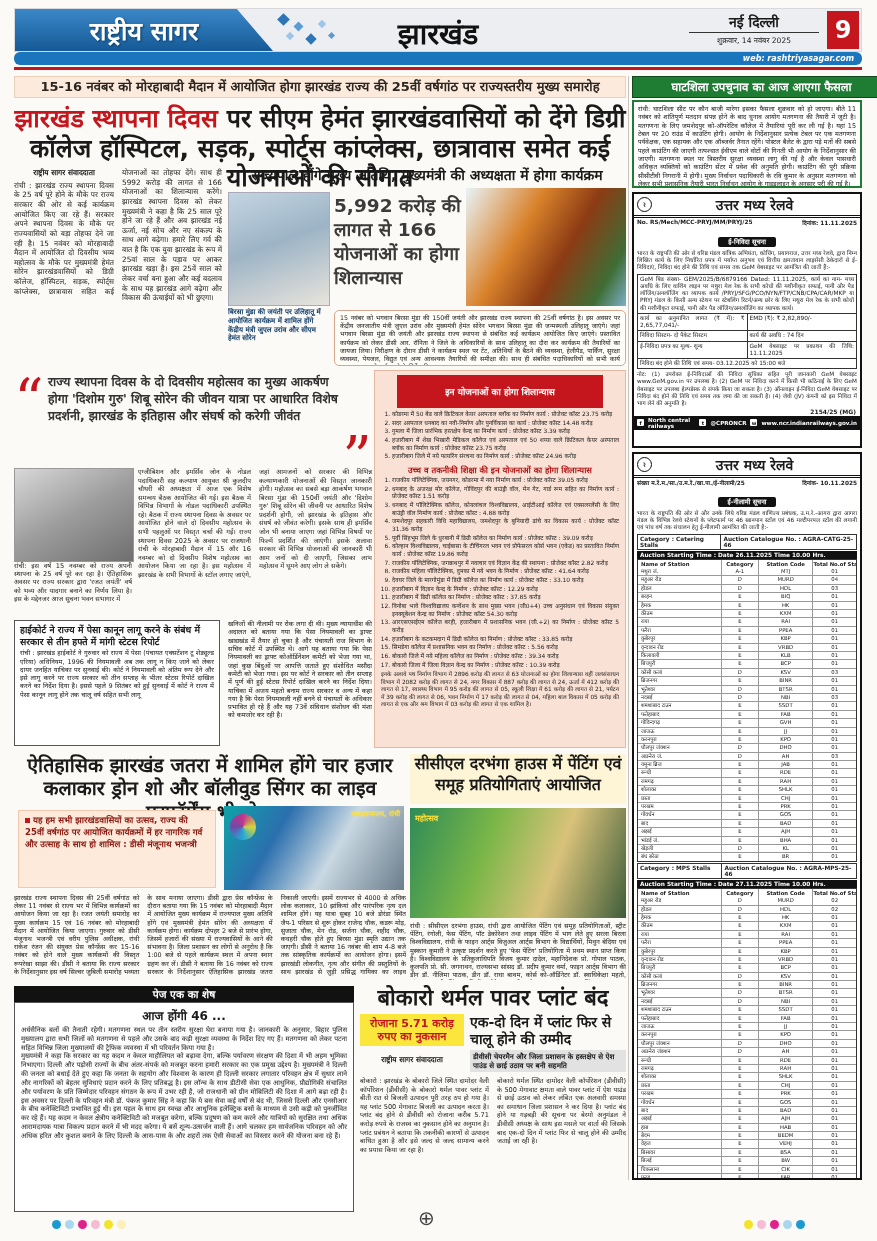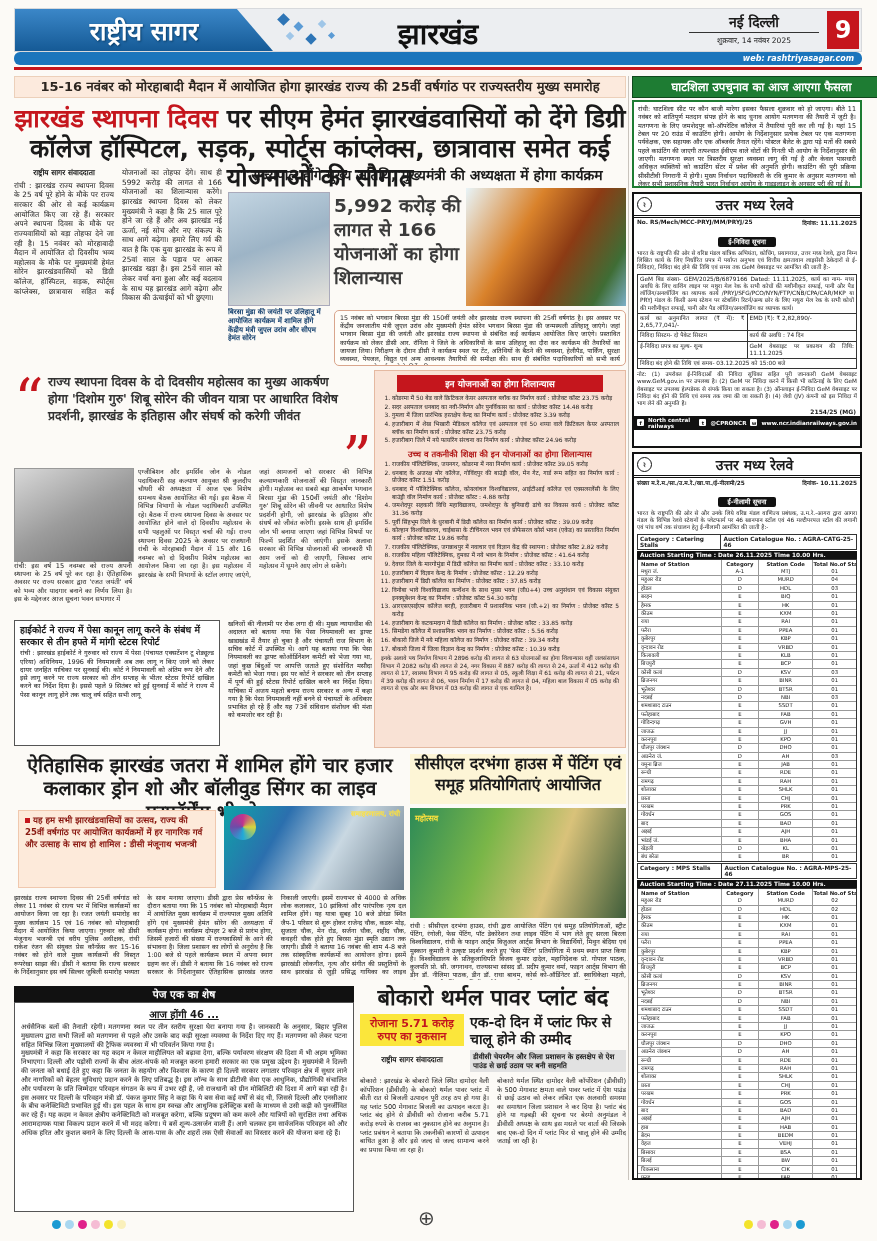--- a/index.html
+++ b/index.html
@@ -62,21 +62,21 @@
              font-size:6.6px;line-height:1.3;overflow:hidden;}
   
   .hcrow{left:14px;top:620px;width:358px;height:126px;}
   .hcbox{position:absolute;left:0;top:0;width:206px;height:126px;border:1px solid #555;box-sizing:border-box;padding:3px 5px;background:#fff;}
   .hchead{font-size:9.3px;font-weight:bold;line-height:1.25;margin-bottom:2px;}
   .hcbody{font-size:6.5px;line-height:1.28;overflow:hidden;height:72px;}
   .hcside{position:absolute;left:214px;top:0;width:144px;height:126px;font-size:6.5px;line-height:1.28;overflow:hidden;}
   
   .schemes{left:374px;top:370px;width:252px;height:378px;background:#f9e2d5;border:1px solid #e5b9a1;
            box-sizing:border-box;padding:4px 6px;overflow:hidden;}
-  .schhead{background:#c5161d;color:#fff;text-align:center;font-weight:bold;font-size:9px;padding:2px;margin:0 16px 3px;}
+  .schhead{background:#c5161d;color:#fff;text-align:center;font-weight:bold;font-size:9px;padding:10px;margin:0 16px 3px;}
   .schemes ol{margin:0;padding-left:11px;font-size:5.9px;line-height:1.3;}
   .schemes li{margin-bottom:1px;text-align:justify;}
   .schsub{text-align:center;font-weight:bold;color:#b01515;font-size:8.3px;margin:3px 0 2px;}
   .schfoot{font-size:5.8px;line-height:1.28;text-align:justify;margin-top:2px;}
   
   .jatrahead{left:14px;top:754px;width:392px;height:50px;text-align:center;font-weight:bold;font-size:19.5px;line-height:1.2;}
   .cclhead{left:410px;top:754px;width:216px;height:50px;text-align:center;font-weight:bold;font-size:16px;line-height:1.3;
            background:#fdf5d6;}
   .jatraquote{left:18px;top:810px;width:198px;height:78px;background:#fdeada;border:1px solid #f0c8ae;box-sizing:border-box;
               padding:4px 6px;font-size:8.6px;font-weight:bold;color:#8a1a12;line-height:1.38;}
@@ -88,21 +88,21 @@
           background:conic-gradient(#e0218a,#f3e32b,#21b0e0,#7d3fa8,#e0218a);opacity:0.85;}
   .jatrabody{left:14px;top:894px;width:392px;height:88px;column-count:3;column-gap:8px;font-size:6.4px;line-height:1.28;overflow:hidden;}
   .cclphoto{left:410px;top:808px;width:216px;height:110px;
             background:linear-gradient(110deg,#2e8b57 0%,#7ab648 35%,#d9c27a 65%,#3f5d3a 100%);position:absolute;}
   .ccllabel{position:absolute;left:5px;top:4px;color:#ffe23d;font-size:8px;font-weight:bold;}
   .cclbody{left:410px;top:922px;width:216px;height:58px;font-size:6.4px;line-height:1.28;overflow:hidden;}
   
   .pageone{left:14px;top:986px;width:340px;height:228px;}
   .p1bar{background:#111;color:#fff;text-align:center;font-weight:bold;font-size:10.5px;height:16px;line-height:16px;}
   .p1box{border:1px solid #555;height:210px;box-sizing:border-box;padding:2px 6px;background:#fff;overflow:hidden;}
-  .p1head{text-align:center;font-weight:bold;font-size:10px;margin:2px 0;text-decoration:underline;}
+  .p1head{text-align:center;font-weight:bold;font-size:12px;margin:2px 0;}
   .p1body{font-size:6.8px;line-height:1.3;}
   
   .bokaro{left:360px;top:986px;width:266px;height:228px;}
   .bkhead{font-size:22px;font-weight:bold;text-align:center;line-height:1.05;}
   .bktop{display:flex;gap:6px;margin-top:5px;}
   .bkloss{width:104px;}
   .bklosshead{background:#fbe63b;color:#c5161d;font-weight:bold;font-size:11px;text-align:center;padding:3px 2px;line-height:1.2;}
   .bkbyline{font-size:7.4px;font-weight:bold;text-align:center;margin-top:8px;}
   .bkright{flex:1;}
   .bkrhead{font-size:14px;font-weight:bold;line-height:1.18;}

